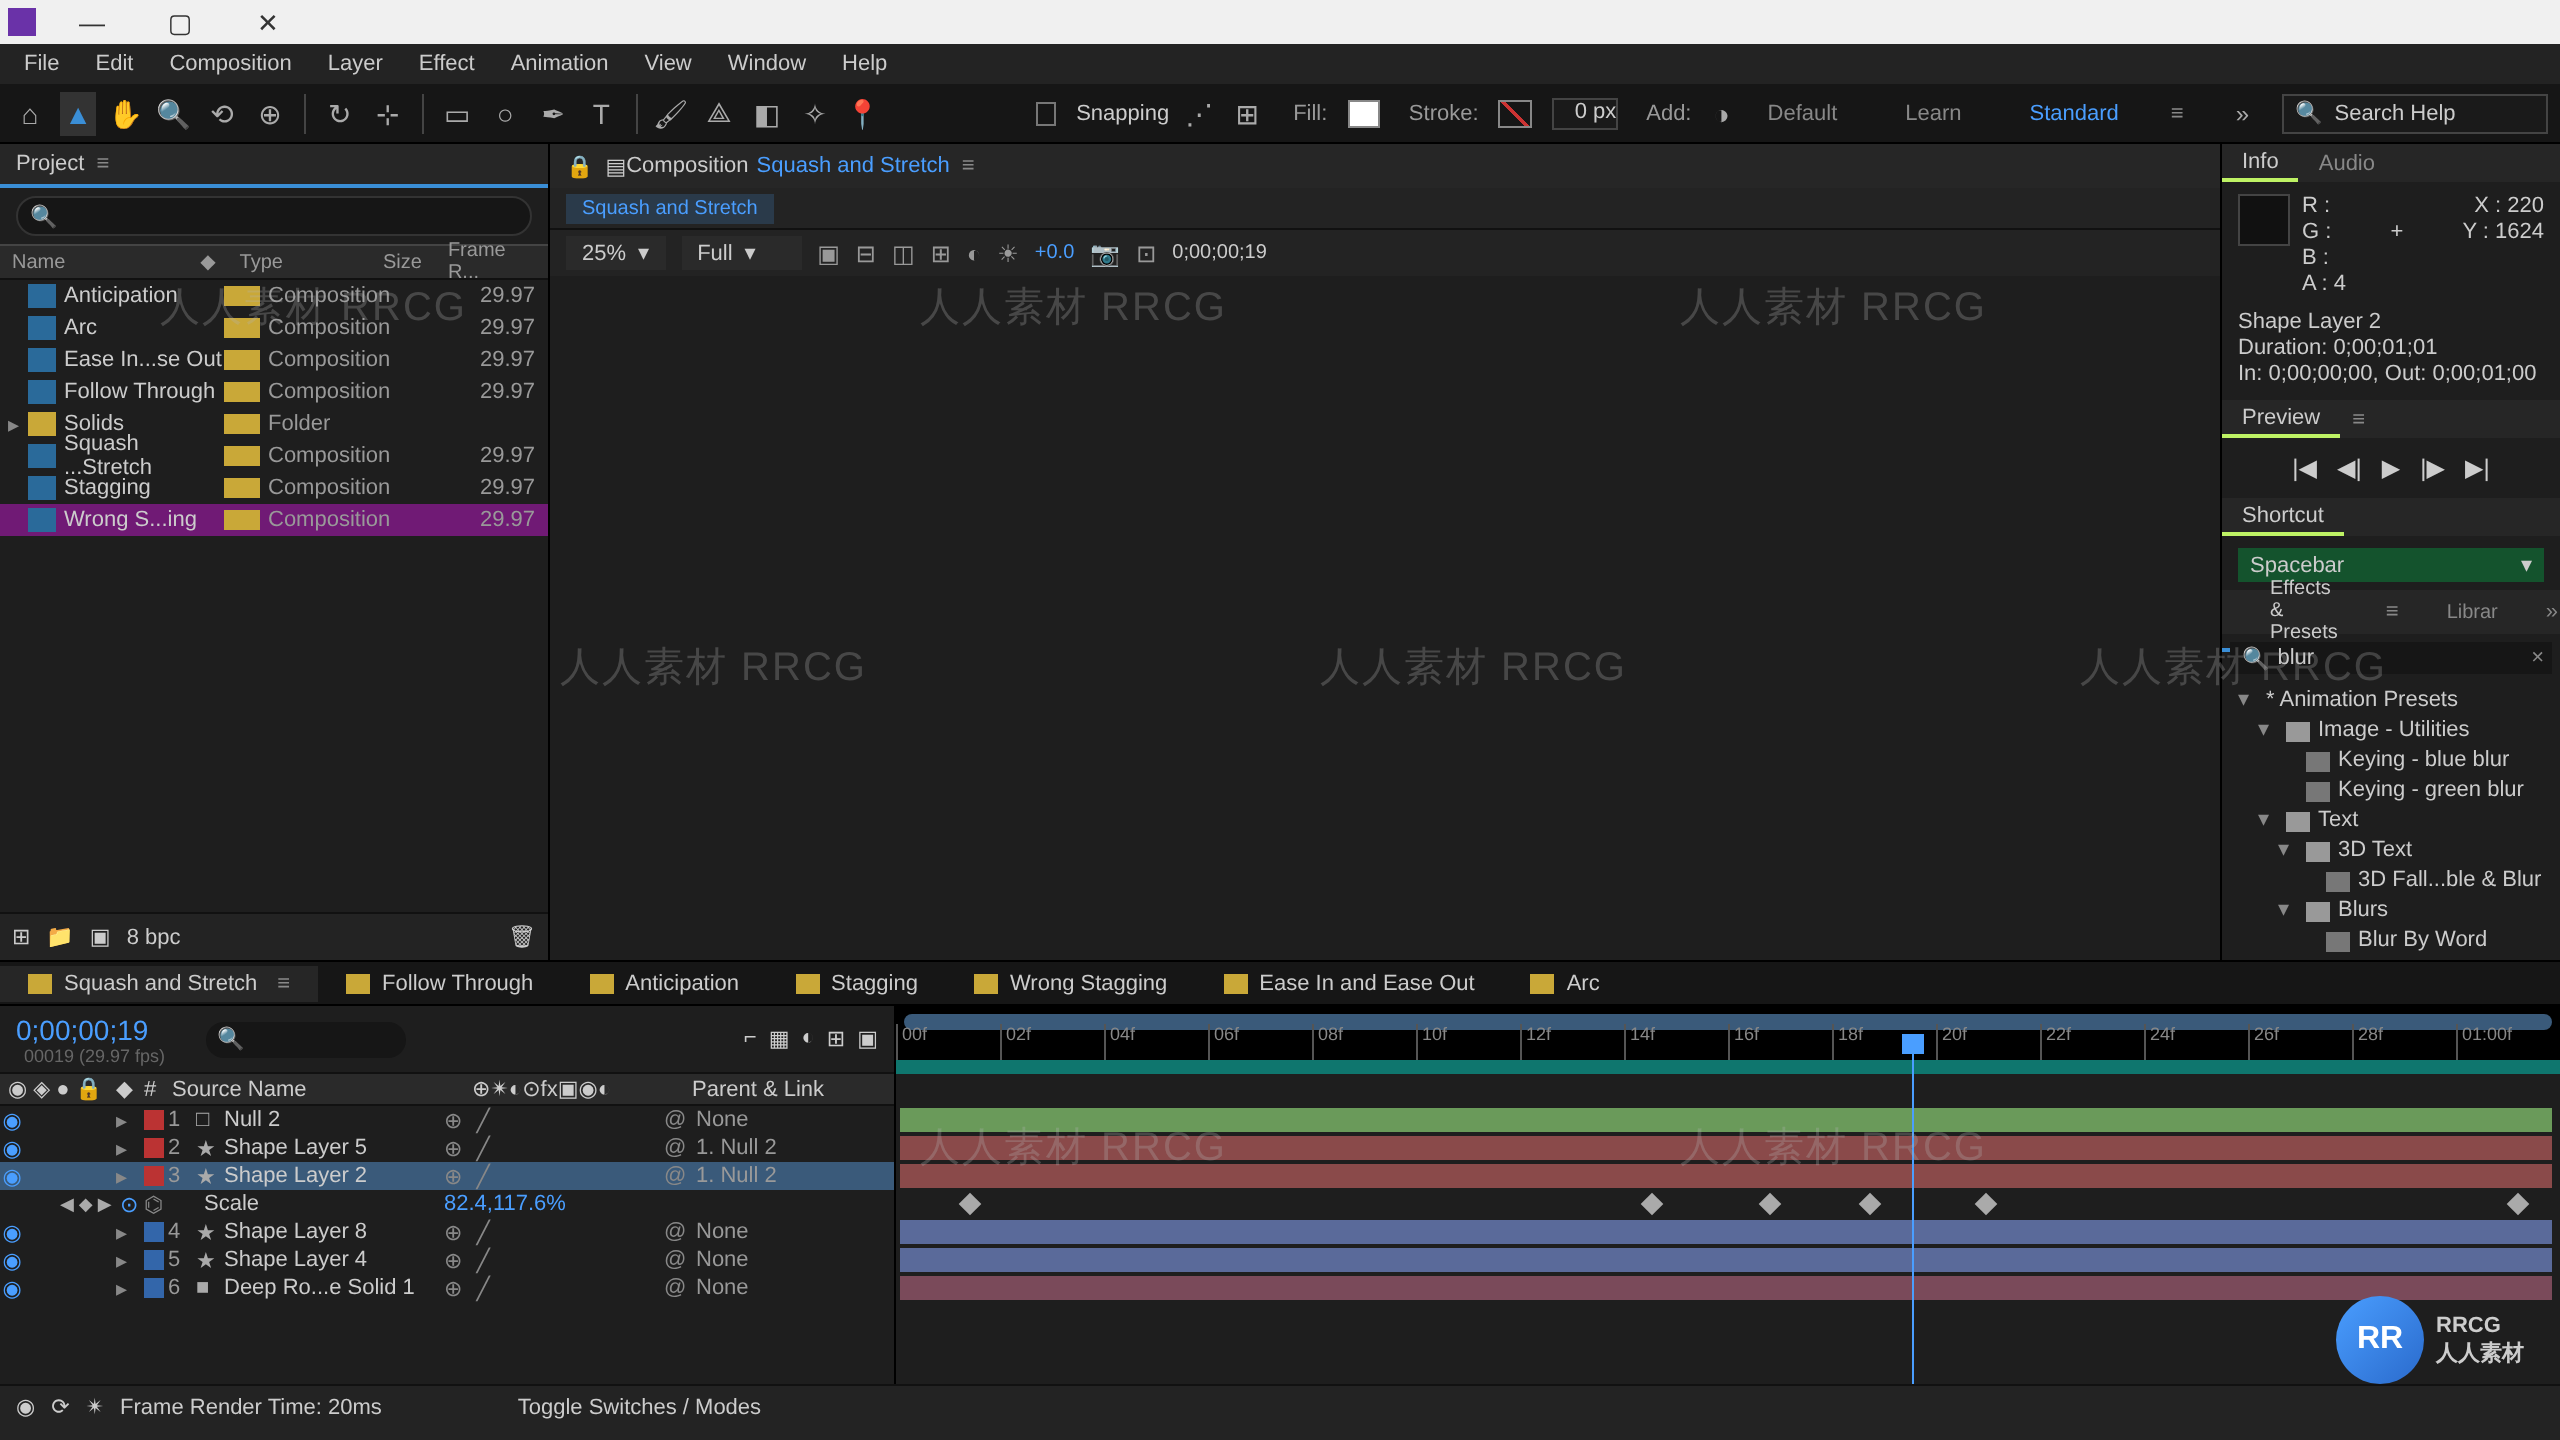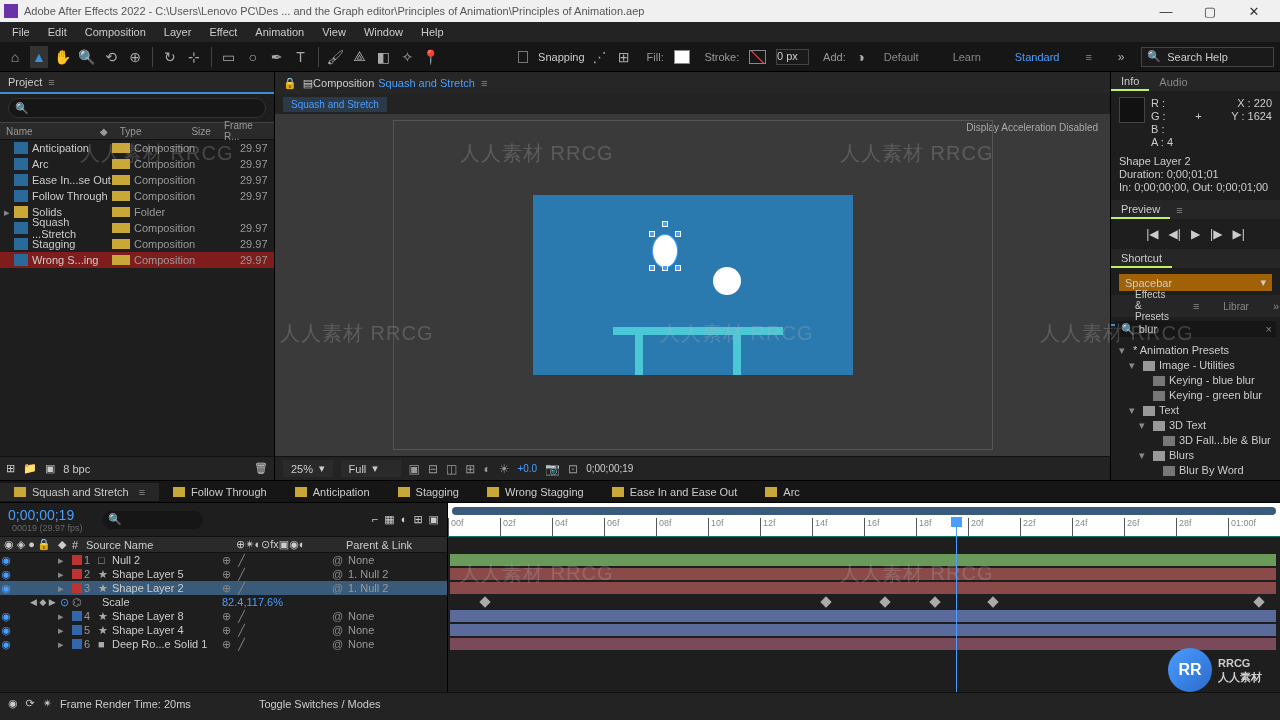--- a/index.html
+++ b/index.html
@@ -12,41 +12,41 @@
 .menubar .mi{padding:2px 8px;color:#ccc}
 .toolbar{height:30px;background:#161616;display:flex;align-items:center;padding:0 6px;gap:6px;border-bottom:1px solid #000}
 .tb{width:22px;height:22px;display:flex;align-items:center;justify-content:center;color:#aaa;font-size:14px}
 .tb.sel{background:#333;color:#3a8ed6}
 .tb-sep{width:1px;height:20px;background:#444;margin:0 2px}
 .tb-lbl{color:#999;margin-left:8px}
 .snap-chk{width:12px;height:12px;border:1px solid #777;display:inline-block;margin-right:4px}
 .fill-sw{width:20px;height:14px;background:#fff;border:1px solid #888;margin-left:4px}
 .stroke-sw{width:20px;height:14px;border:1px solid #888;margin-left:4px;position:relative}
 .stroke-sw::after{content:'';position:absolute;inset:0;background:linear-gradient(45deg,transparent 45%,#c33 45%,#c33 55%,transparent 55%)}
-.px-in{width:40px;height:16px;background:#1a1a1a;border:1px solid #444;margin-left:4px;text-align:left}
+.px-in{width:40px;height:16px;background:#1a1a1a;border:1px solid #444;margin-left:4px;text-align:right}
 .ws-tabs{margin-left:auto;display:flex;gap:18px;align-items:center}
 .ws-tab{color:#888;padding:2px 8px}
 .ws-tab.active{color:#4a9eff}
 .search-hdr{width:160px;height:20px;background:#1a1a1a;border:1px solid #444;display:flex;align-items:center;padding:0 6px;color:#888;margin-left:10px}
 .dblchev{color:#aaa;font-size:12px;margin-left:8px}
 .main{display:flex;height:408px}
 .proj-panel{width:275px;background:#1e1e1e;border-right:1px solid #000;display:flex;flex-direction:column}
 .panel-tab{height:22px;display:flex;align-items:center;padding:0 8px;background:#262626;border-bottom:2px solid #3a8ed6}
 .panel-tab span{color:#ccc}
 .panel-tab .menu{margin-left:6px;color:#888}
 .proj-hdr{display:flex;padding:8px;gap:8px}
 .proj-thumb{width:85px;height:48px;background:#f3e87c}
 .proj-meta{color:#aaa;font-size:10px;line-height:14px}
 .proj-meta .nm{color:#ddd}
 .proj-search{margin:4px 8px;height:20px;background:#161616;border:1px solid #333;border-radius:10px;display:flex;align-items:center;padding:0 6px;color:#888}
 .proj-cols{display:flex;background:#2a2a2a;height:18px;align-items:center;border-top:1px solid #444;border-bottom:1px solid #111}
 .proj-cols div{padding:0 6px;color:#999;font-size:10px}
 .proj-list{flex:1;overflow:hidden}
 .proj-row{height:16px;display:flex;align-items:center;padding:0 4px}
-.proj-row.sel{background:#7f1d1d}
+.proj-row.sel{background:#701a75}
 .proj-row .icon{width:14px;height:12px;background:#2a6a9a;margin-right:4px}
 .proj-row .folder{width:14px;height:12px;background:#c9a838;margin-right:4px}
 .proj-row .tw{width:10px;color:#888}
 .proj-row .nm{width:80px;overflow:hidden}
 .proj-row .tag{width:18px;height:10px;background:#c9a838;margin-right:4px}
 .proj-row .ty{width:76px;color:#999}
 .proj-row .sz{width:30px}
 .proj-row .fr{color:#999}
 .proj-btm{height:24px;background:#232323;display:flex;align-items:center;padding:0 6px;gap:8px;color:#888;border-top:1px solid #111}
 .comp-panel{flex:1;background:#1e1e1e;display:flex;flex-direction:column}
@@ -74,21 +74,21 @@
 .comp-btm .tc{color:#ccc;font-size:10px}
 .right-panels{width:170px;background:#1e1e1e;border-left:1px solid #000;display:flex;flex-direction:column}
 .rp-tabs{height:22px;display:flex;align-items:center;background:#262626}
 .rp-tabs .t{padding:2px 10px;color:#888}
 .rp-tabs .t.active{color:#ccc;border-bottom:2px solid #bef264}
 .info-body{padding:6px 8px;font-size:10px;color:#999;line-height:13px}
 .info-body .sw{width:26px;height:26px;background:#111;border:1px solid #444;float:left;margin-right:6px}
 .prev-body{height:34px;display:flex;align-items:center;justify-content:center;gap:10px}
 .prev-body .pb{color:#ccc;font-size:12px}
 .sc-body{padding:4px 8px}
-.sc-dd{background:#a16207;padding:2px 6px;margin-top:2px;display:flex;align-items:center;justify-content:space-between}
+.sc-dd{background:#14532d;padding:2px 6px;margin-top:2px;display:flex;align-items:center;justify-content:space-between}
 .ep-tabs{height:22px;display:flex;align-items:center;background:#262626}
 .ep-tabs .t{padding:2px 24px;color:#888;font-size:10px}
 .ep-tabs .t.active{color:#ccc;border-bottom:2px solid #3a8ed6}
 .ep-search{margin:4px;height:18px;background:#161616;display:flex;align-items:center;padding:0 6px;position:relative}
 .ep-search .clr{position:absolute;right:4px;color:#888}
 .ep-tree{padding:2px 4px;font-size:10px;line-height:15px}
 .ep-tree .row{display:flex;align-items:center;gap:4px;padding-left:4px}
 .ep-tree .row.l1{padding-left:14px}
 .ep-tree .row.l2{padding-left:24px}
 .ep-tree .row.l3{padding-left:34px}
@@ -122,42 +122,41 @@
 .tl-row .ico{width:14px;color:#aaa}
 .tl-row .nm{width:110px}
 .tl-row .sw{width:110px;color:#888;font-size:11px;letter-spacing:2px}
 .tl-row .par{width:80px;color:#999}
 .tl-prop{height:14px;display:flex;align-items:center;font-size:10px;padding-left:30px}
 .tl-prop .knav{width:30px;color:#aaa;font-size:9px}
 .tl-prop .sw{width:12px;color:#4a9eff}
 .tl-prop .nm{width:136px;padding-left:16px}
 .tl-prop .val{color:#4a9eff}
 .tl-right{flex:1;display:flex;flex-direction:column;position:relative}
-.tl-ruler{height:34px;border-bottom:1px solid #0f766e;position:relative;background:#ffffff}
+.tl-ruler{height:34px;border-bottom:7px solid #0f766e;position:relative;background:#000000}
 .tl-ruler .wk{position:absolute;top:4px;left:4px;right:4px;height:8px;background:#3a5a7a;border-radius:4px}
 .tl-ruler .ticks{position:absolute;bottom:0;left:0;right:0;height:18px;display:flex}
 .tl-ruler .tick{flex:1;border-left:1px solid #555;font-size:9px;color:#888;padding-left:2px}
 .tl-playhead{position:absolute;top:14px;bottom:0;width:1px;background:#4a9eff;z-index:5}
 .tl-playhead .head{position:absolute;top:0;left:-5px;width:11px;height:10px;background:#4a9eff}
 .tl-tracks{flex:1;position:relative}
 .trk{height:14px;position:relative}
 .trk .bar{position:absolute;top:1px;bottom:1px;left:2px;right:4px}
 .kf{position:absolute;top:3px;width:8px;height:8px;background:#aaa;transform:rotate(45deg)}
 .btm-bar{height:22px;background:#232323;display:flex;align-items:center;padding:0 8px;gap:8px;color:#888;border-top:1px solid #111;font-size:10px}
 .wm{position:absolute;color:rgba(180,180,180,0.28);font-size:20px;font-weight:normal;pointer-events:none;z-index:20;letter-spacing:1px}
 .rrcg-logo{position:absolute;right:18px;bottom:28px;z-index:30;display:flex;align-items:center;gap:6px;pointer-events:none}
 .rrcg-logo .circ{width:44px;height:44px;border-radius:50%;background:linear-gradient(135deg,#4a9eff,#2a6acc);display:flex;align-items:center;justify-content:center;color:#fff;font-weight:bold;font-size:16px}
 .rrcg-logo .txt{color:#eee;font-size:16px;font-weight:bold;line-height:14px}
 </style>
 </head>
 <body>
 
 <div class="titlebar">
   <div class="ae-icon"></div>
-  <div class="title">Adobe After Effects 2022 - C:\Users\Lenovo PC\Des ... and the Graph editor\Principles of Animation\Principles of Animation.aep</div>
   <div class="winbtn">—</div>
   <div class="winbtn">▢</div>
   <div class="winbtn">✕</div>
 </div>
 
 <div class="menubar">
   <div class="mi">File</div>
   <div class="mi">Edit</div>
   <div class="mi">Composition</div>
   <div class="mi">Layer</div>
@@ -318,39 +317,20 @@
     <div class="comp-tab">
       <span class="lck">🔒</span>
       <span>▤</span>
       <span class="lbl">Composition</span>
       <span class="nm">Squash and Stretch</span>
       <span class="menu" style="margin-left:6px;color:#888">≡</span>
     </div>
     <div class="comp-crumb">
       <span>Squash and Stretch</span>
     </div>
-    <div class="comp-view">
-      <div class="comp-accel">Display Acceleration Disabled</div>
-      <div class="comp-frame">
-        <div class="comp-inner">
-          <div class="table-top"></div>
-          <div class="table-leg1"></div>
-          <div class="table-leg2"></div>
-          <div class="ball1">
-            <div class="hnd h-tl"></div>
-            <div class="hnd h-tr"></div>
-            <div class="hnd h-bl"></div>
-            <div class="hnd h-br"></div>
-            <div class="hnd h-tc"></div>
-            <div class="hnd h-bc"></div>
-          </div>
-          <div class="ball2"></div>
-        </div>
-      </div>
-    </div>
     <div class="comp-btm">
       <div class="dd">
           <span>25%</span>
           <span>▾</span>
         </div>
       <div class="dd" style="width:60px">
           <span>Full</span>
           <span>▾</span>
         </div>
       <span class="ic">▣</span>

